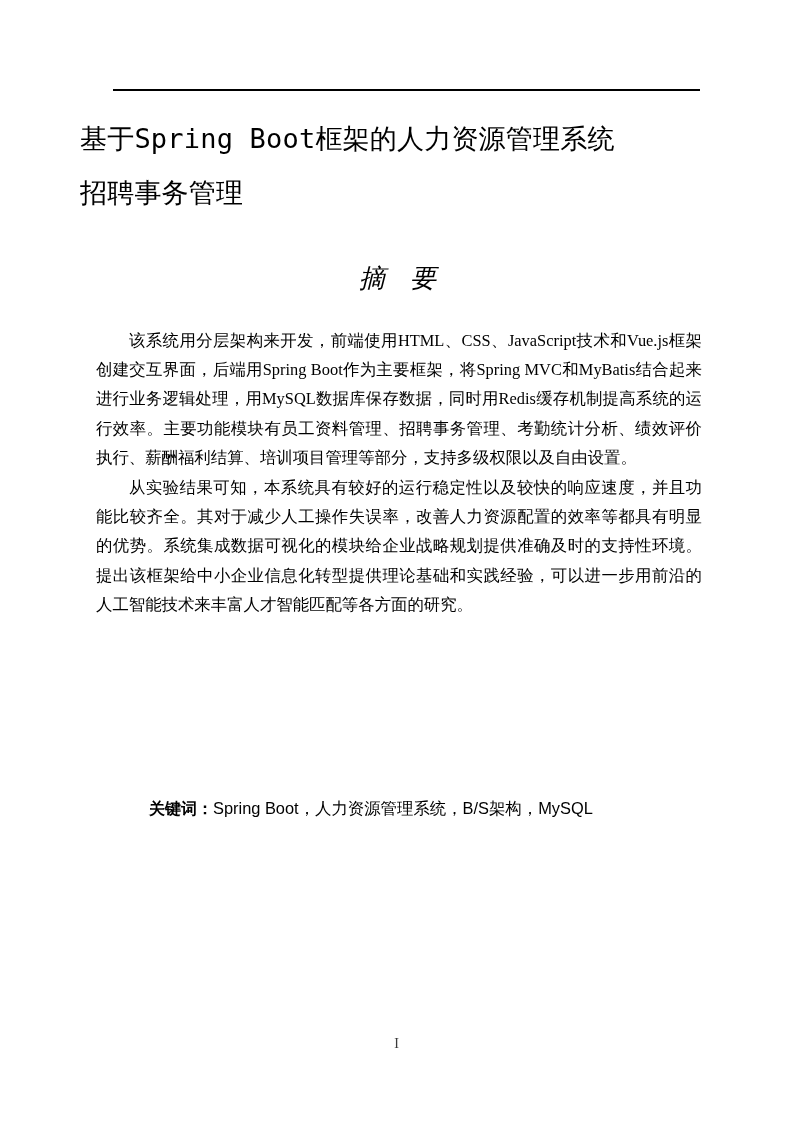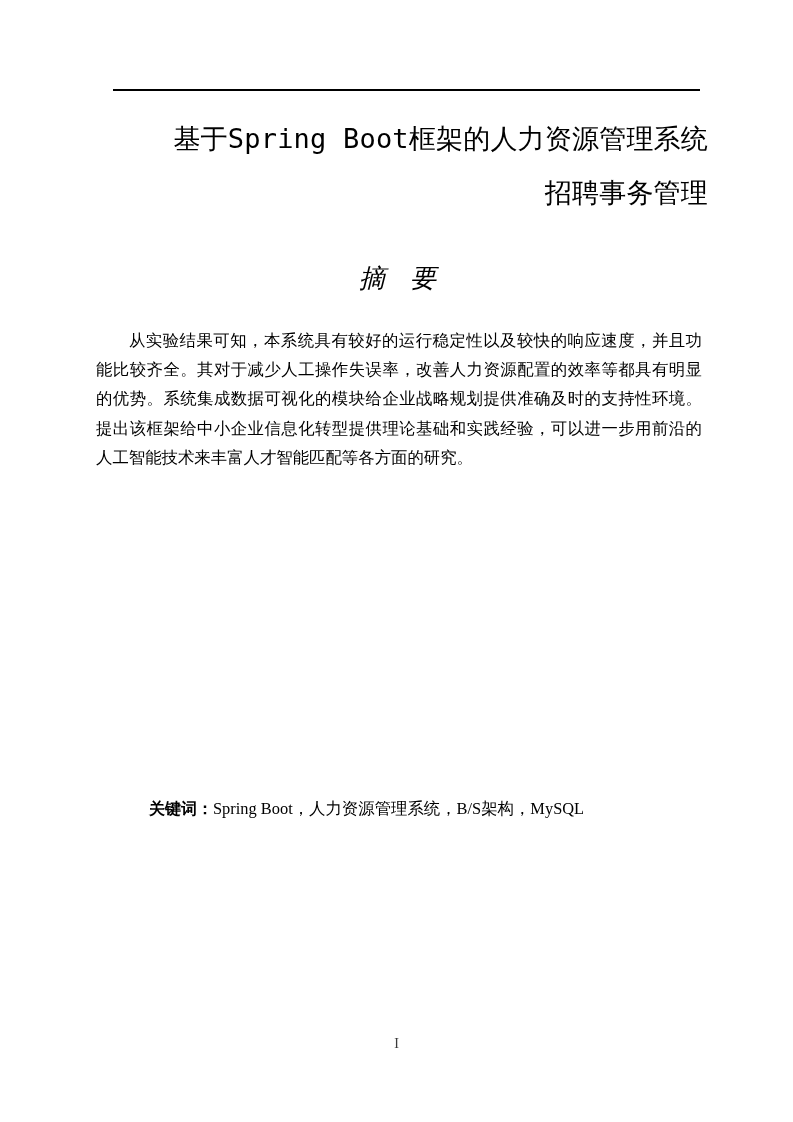--- a/index.html
+++ b/index.html
@@ -28,24 +28,24 @@
     left: 113px;
     top: 89px;
     width: 587px;
     height: 0;
     border-top: 2px solid #000;
   }
 
   
   .title-block {
     position: absolute;
-    left: 104px;
+    left: 80px;
     top: 112px;
     width: 604px;
-    text-align: right;
+    text-align: left;
   }
   .title-line {
     font-family: "DejaVu Sans Mono", "Liberation Mono", monospace;
     font-size: 27px;
     line-height: 54px;
     letter-spacing: 0.2px;
     font-weight: 400;
     white-space: nowrap;
   }
 
@@ -93,21 +93,21 @@
     font-size: 16.4px;
     line-height: 29.2px;
     text-indent: 33px;
   }
   .keywords .kw-label {
     font-family: "DejaVu Sans", "Liberation Sans", sans-serif;
     font-weight: bold;
     font-size: 16px;
     margin-left: 20px;
   }
-  .keywords .kw-value { font-family: Liberation Serif, serif; }
+  .keywords .kw-value { font-family: Liberation Sans, sans-serif; }
 
   
   .page-number {
     position: absolute;
     left: 0;
     top: 1036px;
     width: 793px;
     text-align: center;
     font-family: "Liberation Serif", "DejaVu Serif", serif;
     font-size: 14px;
@@ -124,20 +124,21 @@
   <div class="title-block">
     <div class="title-line">基于Spring Boot框架的人力资源管理系统</div>
     <div class="title-line">招聘事务管理</div>
   </div>
 
   <div class="abstract-heading">
     <span>摘</span><span class="gap"></span><span>要</span>
   </div>
 
   <div class="body-block">
+    <p class="para">该系统用分层架构来开发，前端使用HTML、CSS、JavaScript技术和Vue.js框架创建交互界面，后端用Spring Boot作为主要框架，将Spring MVC和MyBatis结合起来进行业务逻辑处理，用MySQL数据库保存数据，同时用Redis缓存机制提高系统的运行效率。主要功能模块有员工资料管理、招聘事务管理、考勤统计分析、绩效评价执行、薪酬福利结算、培训项目管理等部分，支持多级权限以及自由设置。</p>
     <p class="para">从实验结果可知，本系统具有较好的运行稳定性以及较快的响应速度，并且功能比较齐全。其对于减少人工操作失误率，改善人力资源配置的效率等都具有明显的优势。系统集成数据可视化的模块给企业战略规划提供准确及时的支持性环境。提出该框架给中小企业信息化转型提供理论基础和实践经验，可以进一步用前沿的人工智能技术来丰富人才智能匹配等各方面的研究。</p>
   </div>
 
   <div class="keywords">
     <span class="kw-label">关键词：</span><span class="kw-value">Spring Boot，人力资源管理系统，B/S架构，MySQL</span>
   </div>
 
   <div class="page-number">I</div>
 
 </div>

